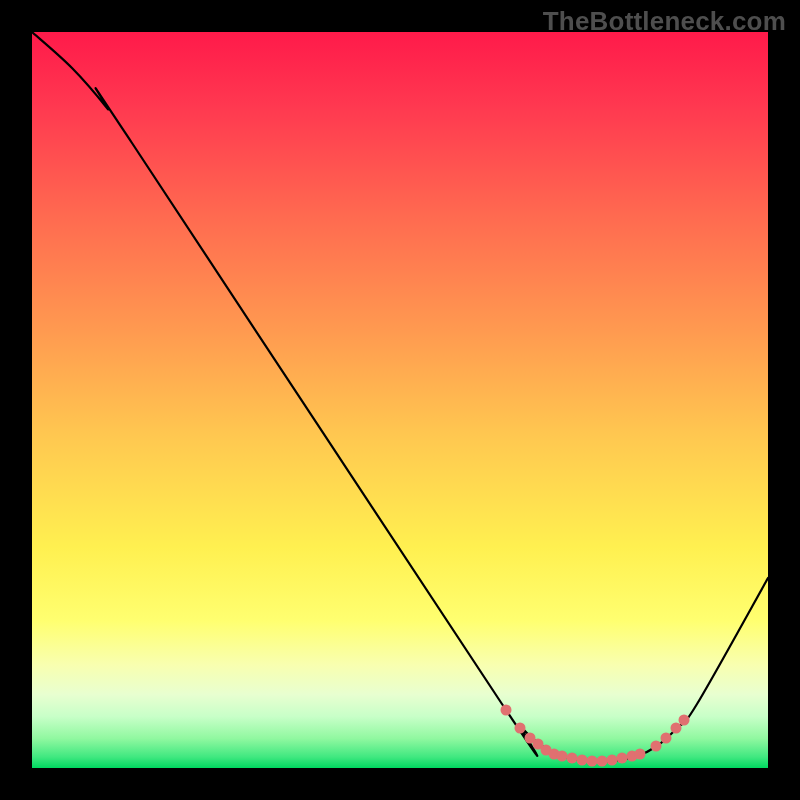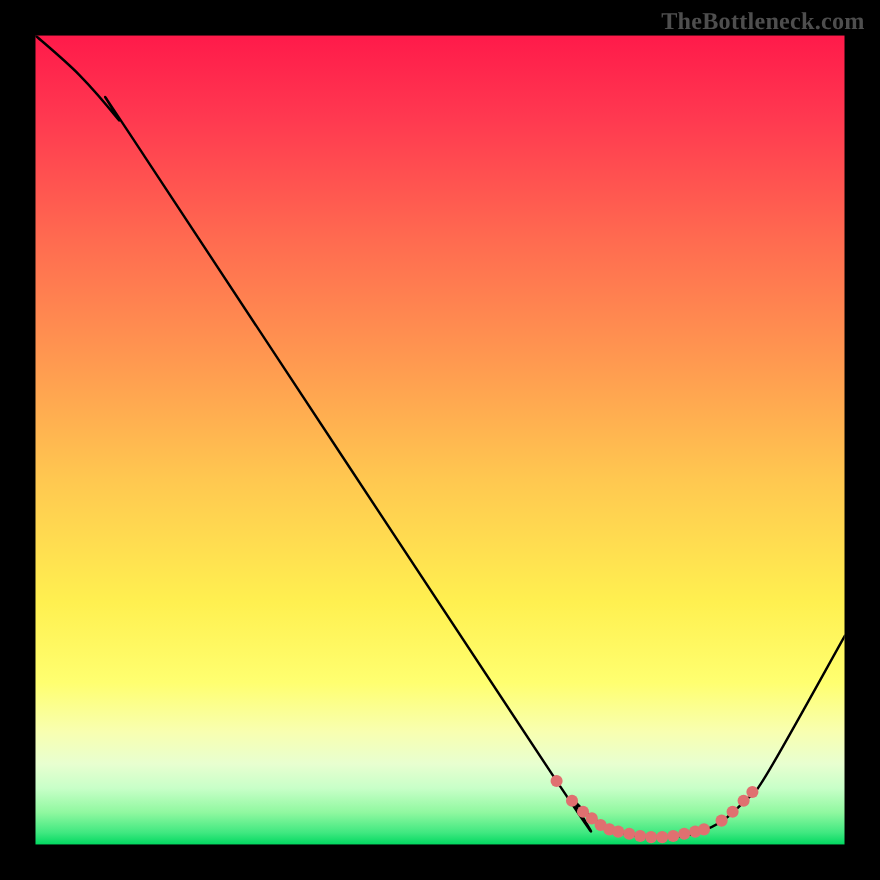--- a/index.html
+++ b/index.html
@@ -29,23 +29,23 @@
     position: absolute;
     left: 0; top: 0;
     width: 100%; height: 100%;
   }
   .watermark {
     position: absolute;
     top: 6px;
     right: 14px;
     color: #4e4e4e;
     font-weight: 700;
-    font-size: 22px;
+    font-size: 26px;
     letter-spacing: 0.2px;
-    font-family: Liberation Serif, serif;
+    font-family: Liberation Sans, sans-serif;
   }
   svg.curve {
     position: absolute;
     left: 0; top: 0;
     width: 100%;
     height: 100%;
   }
 </style>
 </head>
 <body>

